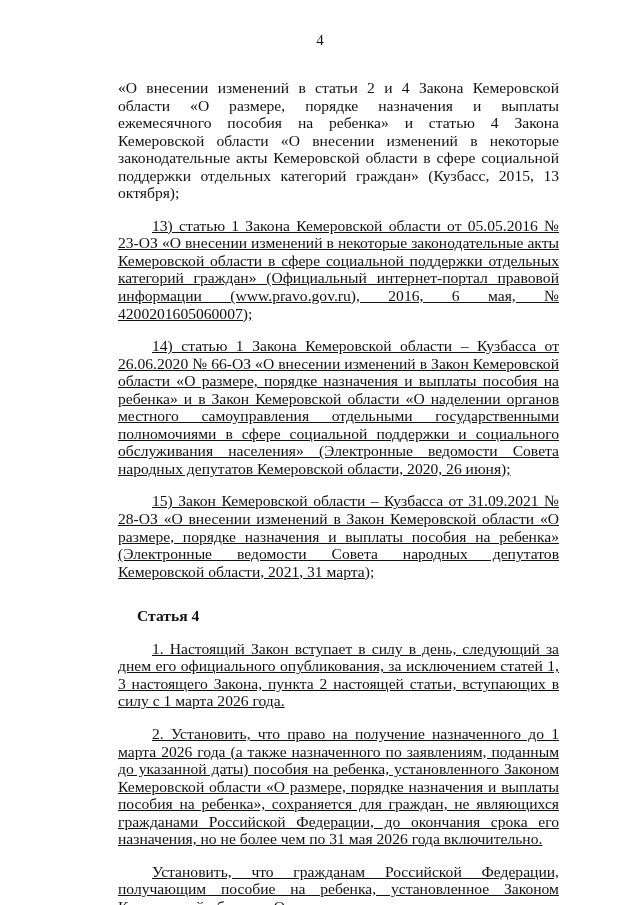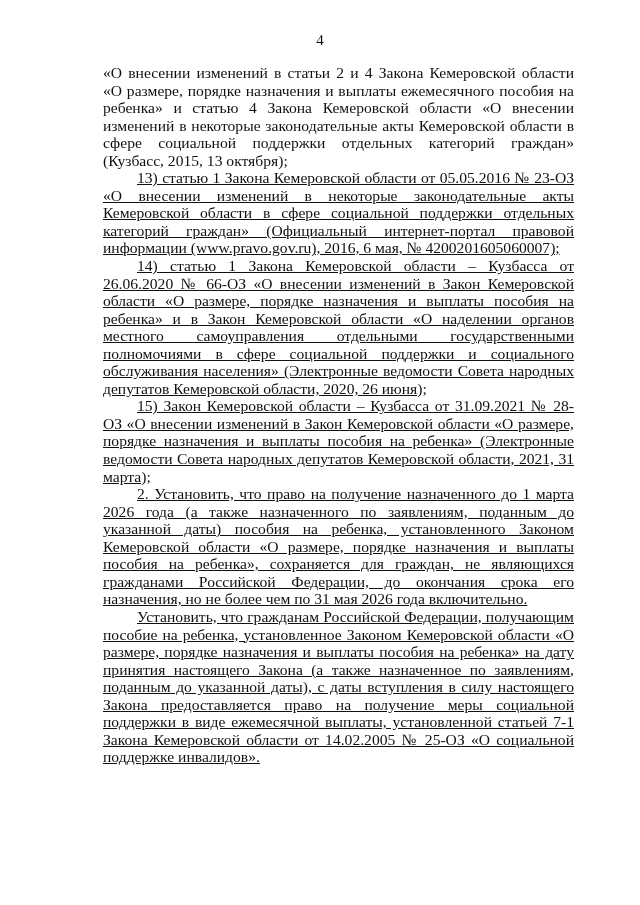--- a/index.html
+++ b/index.html
@@ -10,34 +10,36 @@
     font-family: "Liberation Serif", serif;
   }
   .page-number {
     position: absolute; top: 31px; left: 0; width: 640px; text-align: center;
     font-size: 15px; line-height: 18px;
   }
   .body {
     position: absolute; left: 103px; top: 64px; width: 471px;
     font-size: 15.6px; line-height: 17.55px;
   }
-  .p { margin: 0; text-align: justify; text-align-last: left; }
+  .p { margin: 15px; text-align: justify; text-align-last: left; }
   .ind { text-indent: 34px; text-decoration: underline; }
   .heading {
     margin: 27px 0 0 0; text-indent: 34px; font-weight: bold;
   }
 </style>
 </head>
 <body>
 
 <div class="page">
   <div class="page-number">4</div>
 
   <div class="body">
     <p class="p">«О внесении изменений в статьи 2 и 4 Закона Кемеровской области «О размере, порядке назначения и выплаты ежемесячного пособия на ребенка» и статью 4 Закона Кемеровской области «О внесении изменений в некоторые законодательные акты Кемеровской области в сфере социальной поддержки отдельных категорий граждан» (Кузбасс, 2015, 13 октября);</p>
     <p class="p ind">13) статью 1 Закона Кемеровской области от 05.05.2016 № 23-ОЗ «О внесении изменений в некоторые законодательные акты Кемеровской области в сфере социальной поддержки отдельных категорий граждан» (Официальный интернет-портал правовой информации (www.pravo.gov.ru), 2016, 6 мая, № 4200201605060007);</p>
     <p class="p ind">14) статью 1 Закона Кемеровской области – Кузбасса от 26.06.2020 № 66-ОЗ «О внесении изменений в Закон Кемеровской области «О размере, порядке назначения и выплаты пособия на ребенка» и в Закон Кемеровской области «О наделении органов местного самоуправления отдельными государственными полномочиями в сфере социальной поддержки и социального обслуживания населения» (Электронные ведомости Совета народных депутатов Кемеровской области, 2020, 26 июня);</p>
     <p class="p ind">15) Закон Кемеровской области – Кузбасса от 31.09.2021 № 28-ОЗ «О внесении изменений в Закон Кемеровской области «О размере, порядке назначения и выплаты пособия на ребенка» (Электронные ведомости Совета народных депутатов Кемеровской области, 2021, 31 марта);</p>
 
+    <p class="p heading">Статья 4</p>
+    <p class="p ind">1. Настоящий Закон вступает в силу в день, следующий за днем его официального опубликования, за исключением статей 1, 3 настоящего Закона, пункта 2 настоящей статьи, вступающих в силу с 1 марта 2026 года.</p>
     <p class="p ind">2. Установить, что право на получение назначенного до 1 марта 2026 года (а также назначенного по заявлениям, поданным до указанной даты) пособия на ребенка, установленного Законом Кемеровской области «О размере, порядке назначения и выплаты пособия на ребенка», сохраняется для граждан, не являющихся гражданами Российской Федерации, до окончания срока его назначения, но не более чем по 31 мая 2026 года включительно.</p>
     <p class="p ind">Установить, что гражданам Российской Федерации, получающим пособие на ребенка, установленное Законом Кемеровской области «О размере, порядке назначения и выплаты пособия на ребенка» на дату принятия настоящего Закона (а также назначенное по заявлениям, поданным до указанной даты), с даты вступления в силу настоящего Закона предоставляется право на получение меры социальной поддержки в виде ежемесячной выплаты, установленной статьей 7-1 Закона Кемеровской области от 14.02.2005 № 25-ОЗ «О социальной поддержке инвалидов».</p>
   </div>
 </div>
 
 </body></html>

